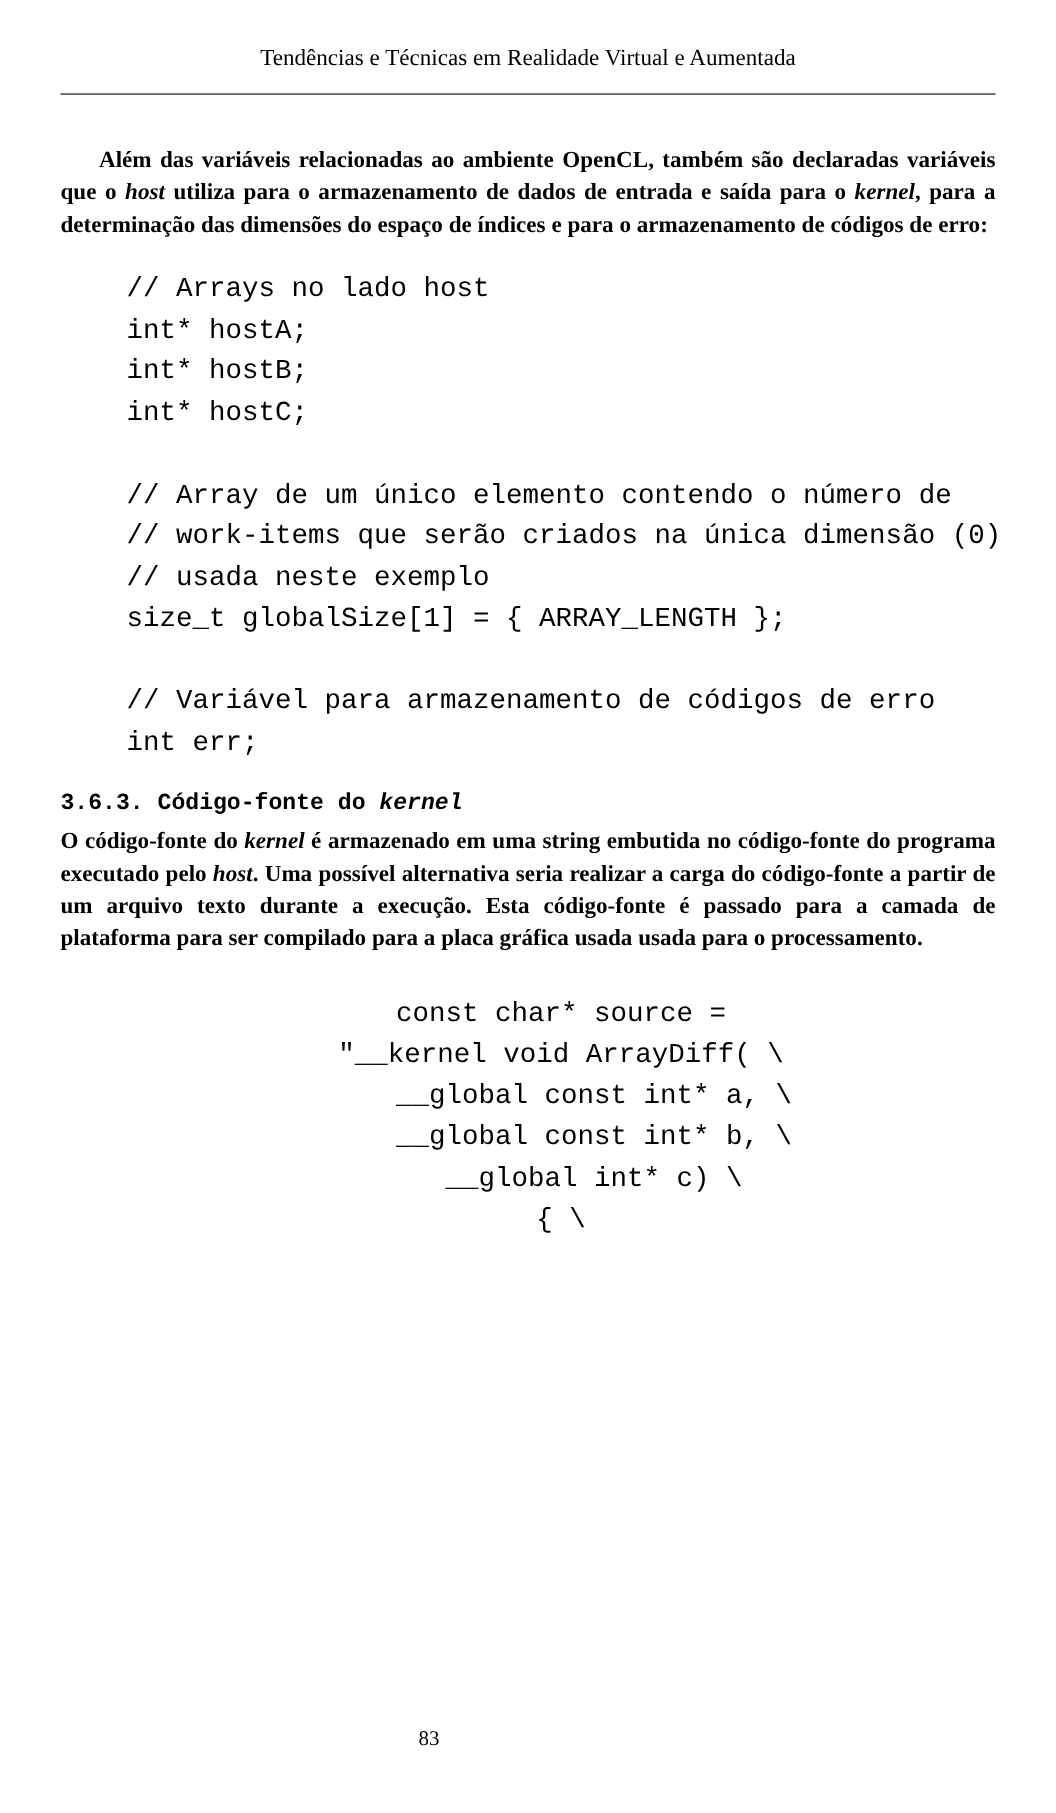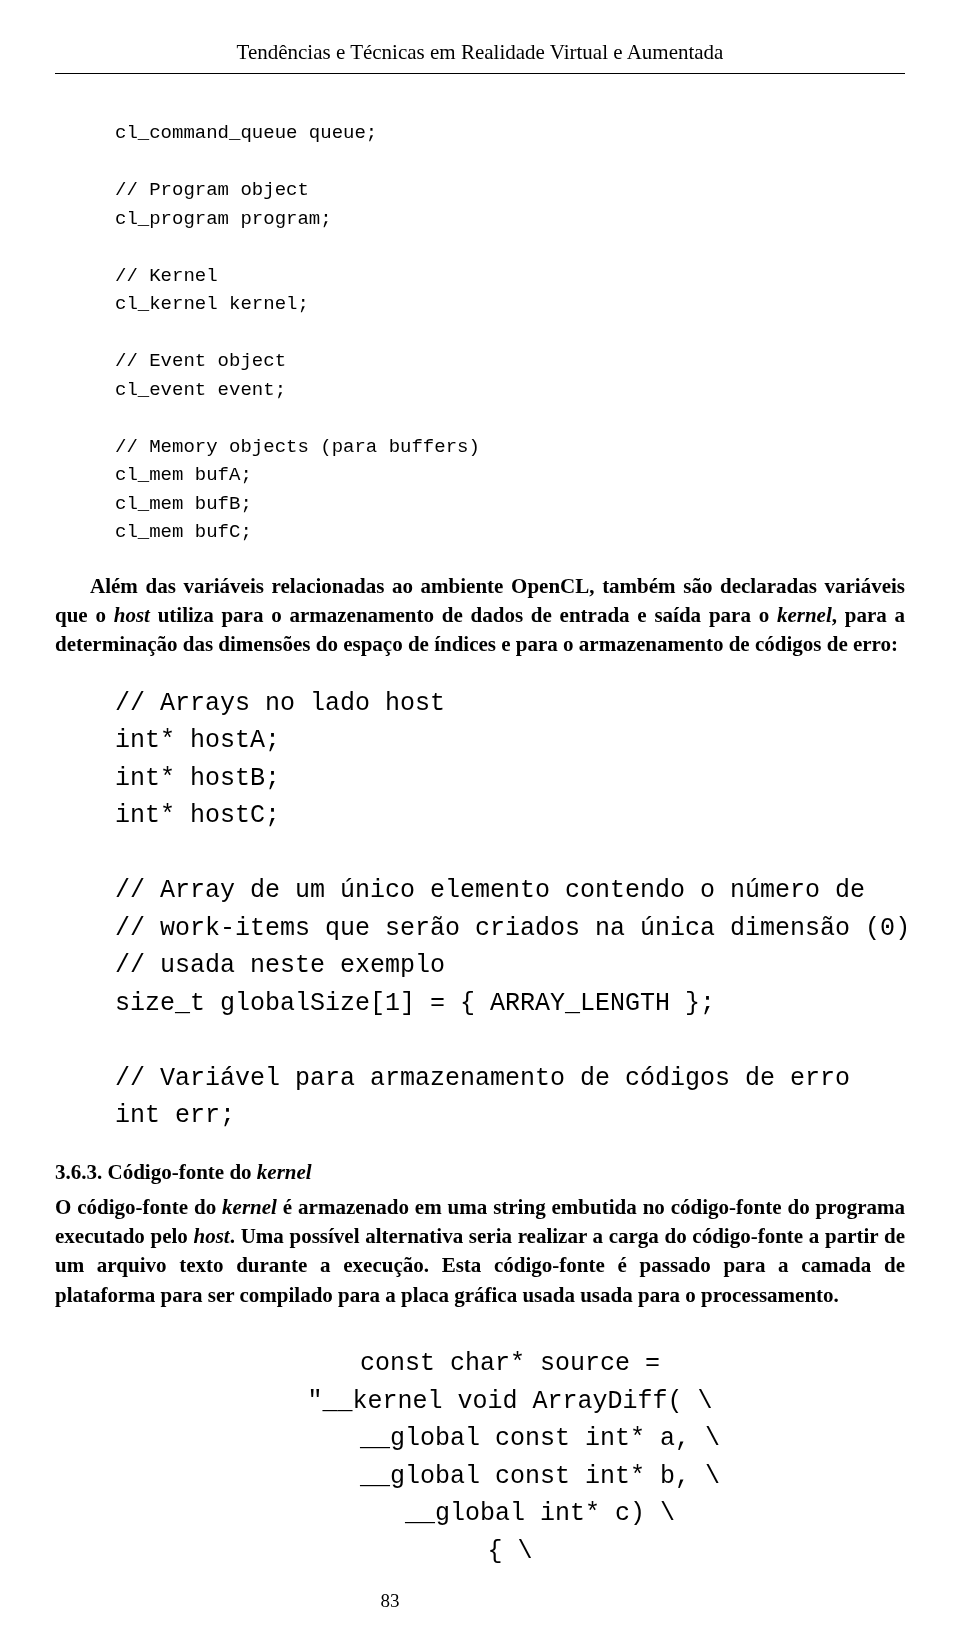--- a/index.html
+++ b/index.html
@@ -15,21 +15,21 @@
       min-height: 1648px;
       padding: 0;
     }
     .page {
       width: 100%;
       padding: 40px 55px 50px 55px;
     }
     .header-title {
       text-align: center;
       font-size: 21px;
-      margin-bottom: 8px;
+      margin-bottom: 20px;
       font-weight: normal;
     }
     .header-rule {
       border: none;
       border-top: 1.5px solid #000;
       margin-bottom: 45px;
     }
     .code-block {
       font-family: 'Courier New', Courier, monospace;
       font-size: 19px;
@@ -54,61 +54,47 @@
       font-weight: bold;
     }
     .body-text .italic {
       font-style: italic;
     }
     .section-heading {
       font-size: 21px;
       font-weight: bold;
       margin-bottom: 8px;
       margin-top: 12px;
+      font-family: Liberation Mono, monospace;
     }
     .section-heading .italic {
       font-style: italic;
     }
     .page-number {
       text-align: center;
       font-size: 19px;
       position: absolute;
-      bottom: 36px;
+      bottom: 56px;
       width: 780px;
       left: 0;
     }
     .page-wrapper {
       position: relative;
       min-height: 1648px;
     }
   </style>
 </head>
 <body>
 
 <div class="page-wrapper">
   <div class="page">
 
     <div class="header-title">Tendências e Técnicas em Realidade Virtual e Aumentada</div>
     <hr class="header-rule">
 
-    <div class="code-block">cl_command_queue queue;
-
-// Program object
-cl_program program;
-
-// Kernel
-cl_kernel kernel;
-
-// Event object
-cl_event event;
-
-// Memory objects (para buffers)
-cl_mem bufA;
-cl_mem bufB;
-cl_mem bufC;</div>
 
     <p class="body-text" style="text-indent: 35px;">
       <span>Além das variáveis relacionadas ao ambiente OpenCL, também são declaradas variáveis que o </span><span class="italic">host</span><span> utiliza para o armazenamento de dados de entrada e saída para o </span><span class="italic">kernel</span><span>, para a determinação das dimensões do espaço de índices e para o armazenamento de códigos de erro:</span>
     </p>
 
     <div class="code-block-indent">// Arrays no lado host
 int* hostA;
 int* hostB;
 int* hostC;
 

